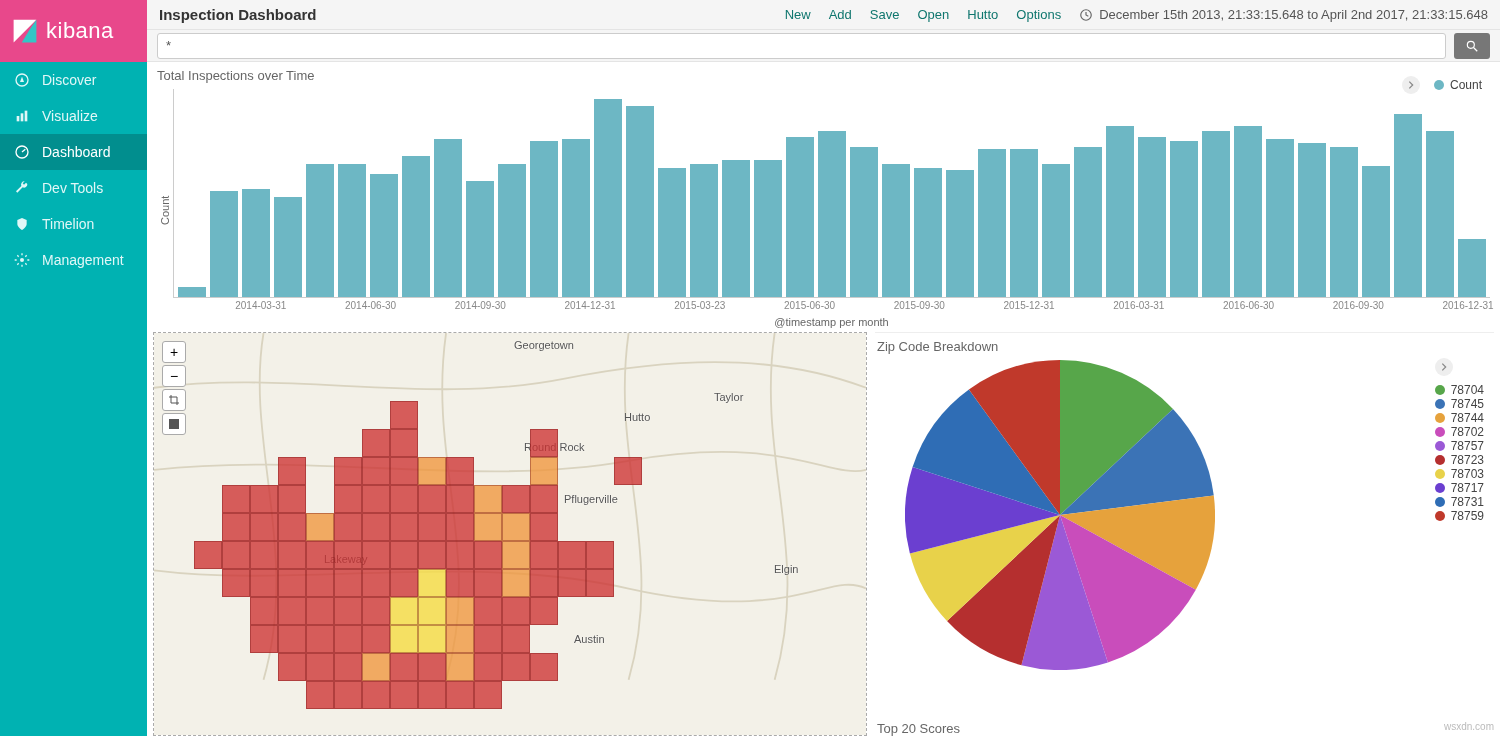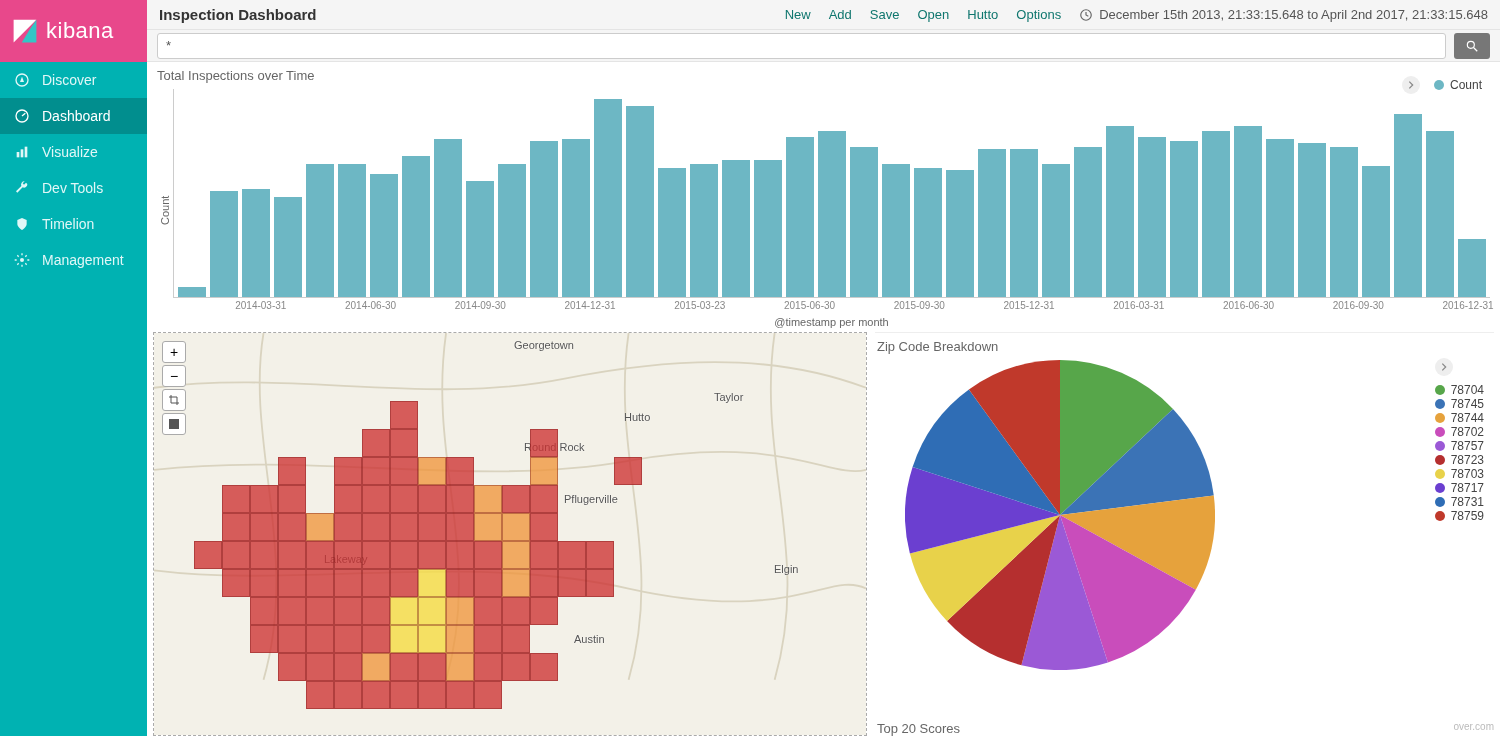--- a/index.html
+++ b/index.html
@@ -73,34 +73,34 @@
     </svg>
     <span class="logo-text">kibana</span>
   </div>
   <div class="nav-item">
     <svg viewBox="0 0 24 24">
         <circle cx="12" cy="12" r="9" fill="none" stroke="#e0f7f7" stroke-width="2"></circle>
         <polygon points="12,7 15,15 9,15" fill="#e0f7f7"></polygon>
       </svg>
     <span>Discover</span>
   </div>
-  <div class="nav-item active">
-    <svg viewBox="0 0 24 24">
-        <circle cx="12" cy="12" r="9" fill="none" stroke="#fff" stroke-width="2"></circle>
-        <line x1="12" y1="12" x2="17" y2="8" stroke="#fff" stroke-width="2"></line>
-      </svg>
-    <span>Dashboard</span>
-  </div>
   <div class="nav-item">
     <svg viewBox="0 0 24 24">
         <rect x="4" y="12" width="4" height="8" fill="#e0f7f7"></rect>
         <rect x="10" y="8" width="4" height="12" fill="#e0f7f7"></rect>
         <rect x="16" y="4" width="4" height="16" fill="#e0f7f7"></rect>
       </svg>
     <span>Visualize</span>
+  </div>
+  <div class="nav-item active">
+    <svg viewBox="0 0 24 24">
+        <circle cx="12" cy="12" r="9" fill="none" stroke="#fff" stroke-width="2"></circle>
+        <line x1="12" y1="12" x2="17" y2="8" stroke="#fff" stroke-width="2"></line>
+      </svg>
+    <span>Dashboard</span>
   </div>
   <div class="nav-item">
     <svg viewBox="0 0 24 24">
         <path d="M20 6a5 5 0 0 1-7 5L5 19l-2-2 8-8a5 5 0 0 1 5-7l-3 3 2 2 3-3z" fill="#e0f7f7"></path>
       </svg>
     <span>Dev Tools</span>
   </div>
   <div class="nav-item">
     <svg viewBox="0 0 24 24">
         <path d="M12 3 L19 6 V12 C19 17 12 21 12 21 C12 21 5 17 5 12 V6 Z" fill="#e0f7f7"></path>
@@ -573,13 +573,13 @@
                 </div>
               </div>
           </div>
         </div>
         <div class="subtitle">Top 20 Scores</div>
       </section>
     </div>
   </div>
 </main>
 
-<div class="watermark">over.com</div>
+<div class="watermark">wsxdn.com</div>
 
 </body></html>

